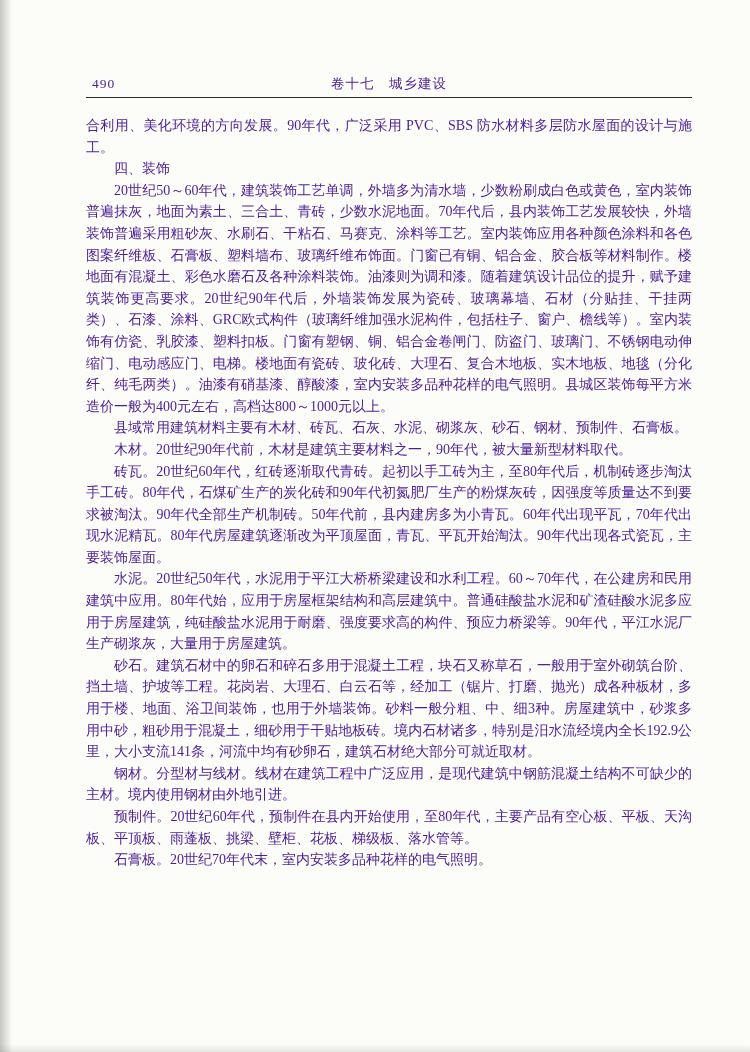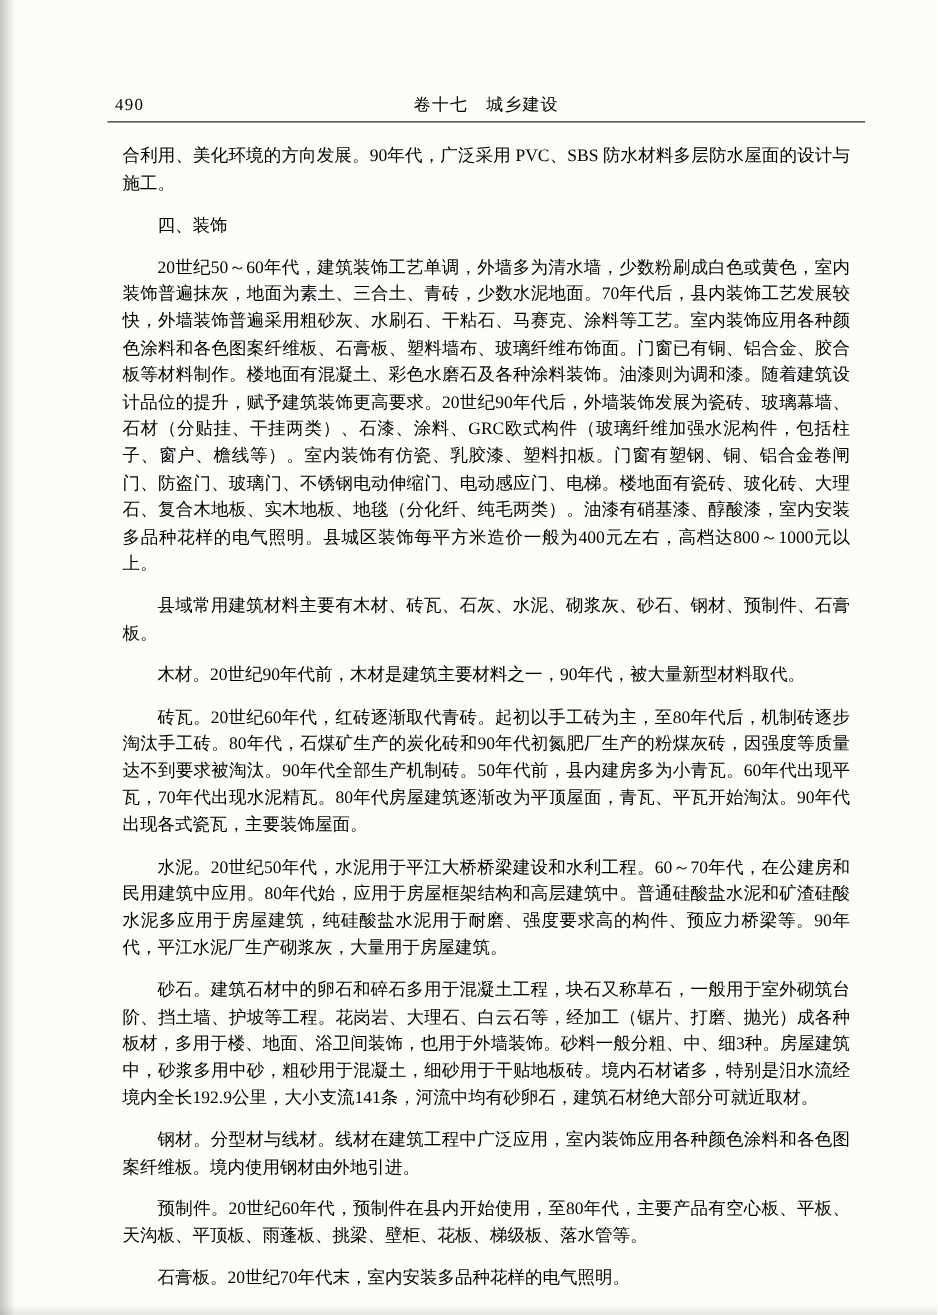--- a/index.html
+++ b/index.html
@@ -6,21 +6,21 @@
     margin: 0;
     padding: 0;
     background: #ffffff;
   }
   .page {
     position: relative;
     width: 750px;
     height: 1052px;
     box-sizing: border-box;
     background: #fcfcf9;
-    color: #000000;
+    color: #4c1d95;
     font-family: "Liberation Serif", "DejaVu Serif", serif;
     padding: 74px 58px 0 86px;
     overflow: hidden;
   }
   .scan-edge-left {
     position: absolute;
     left: 0; top: 0; bottom: 0;
     width: 12px;
     background: linear-gradient(90deg, rgba(70,70,64,0.30), rgba(70,70,64,0.0));
     pointer-events: none;
@@ -53,21 +53,21 @@
     border-bottom: 1.3px solid #2b2b28;
     margin-top: 4px;
   }
   .page-body {
     margin-top: 17px;
     font-size: 14px;
     line-height: 21.6px;
     text-align: justify;
   }
   .para {
-    margin: 12px;
+    margin: 0;
     text-indent: 2em;
   }
   .para.no-indent {
     text-indent: 0;
   }
   .para.subheading {
     font-weight: normal;
     font-family: "Liberation Sans", "DejaVu Sans", sans-serif;
   }
   .section-title {
@@ -97,17 +97,17 @@
     <p class="para no-indent">合利用、美化环境的方向发展。90年代，广泛采用 PVC、SBS 防水材料多层防水屋面的设计与施工。</p>
     <p class="para subheading">四、装饰</p>
     <p class="para">20世纪50～60年代，建筑装饰工艺单调，外墙多为清水墙，少数粉刷成白色或黄色，室内装饰普遍抹灰，地面为素土、三合土、青砖，少数水泥地面。70年代后，县内装饰工艺发展较快，外墙装饰普遍采用粗砂灰、水刷石、干粘石、马赛克、涂料等工艺。室内装饰应用各种颜色涂料和各色图案纤维板、石膏板、塑料墙布、玻璃纤维布饰面。门窗已有铜、铝合金、胶合板等材料制作。楼地面有混凝土、彩色水磨石及各种涂料装饰。油漆则为调和漆。随着建筑设计品位的提升，赋予建筑装饰更高要求。20世纪90年代后，外墙装饰发展为瓷砖、玻璃幕墙、石材（分贴挂、干挂两类）、石漆、涂料、GRC欧式构件（玻璃纤维加强水泥构件，包括柱子、窗户、檐线等）。室内装饰有仿瓷、乳胶漆、塑料扣板。门窗有塑钢、铜、铝合金卷闸门、防盗门、玻璃门、不锈钢电动伸缩门、电动感应门、电梯。楼地面有瓷砖、玻化砖、大理石、复合木地板、实木地板、地毯（分化纤、纯毛两类）。油漆有硝基漆、醇酸漆，室内安装多品种花样的电气照明。县城区装饰每平方米造价一般为400元左右，高档达800～1000元以上。</p>
 
 
     <p class="para">县域常用建筑材料主要有木材、砖瓦、石灰、水泥、砌浆灰、砂石、钢材、预制件、石膏板。</p>
     <p class="para">木材。20世纪90年代前，木材是建筑主要材料之一，90年代，被大量新型材料取代。</p>
     <p class="para">砖瓦。20世纪60年代，红砖逐渐取代青砖。起初以手工砖为主，至80年代后，机制砖逐步淘汰手工砖。80年代，石煤矿生产的炭化砖和90年代初氮肥厂生产的粉煤灰砖，因强度等质量达不到要求被淘汰。90年代全部生产机制砖。50年代前，县内建房多为小青瓦。60年代出现平瓦，70年代出现水泥精瓦。80年代房屋建筑逐渐改为平顶屋面，青瓦、平瓦开始淘汰。90年代出现各式瓷瓦，主要装饰屋面。</p>
     <p class="para">水泥。20世纪50年代，水泥用于平江大桥桥梁建设和水利工程。60～70年代，在公建房和民用建筑中应用。80年代始，应用于房屋框架结构和高层建筑中。普通硅酸盐水泥和矿渣硅酸水泥多应用于房屋建筑，纯硅酸盐水泥用于耐磨、强度要求高的构件、预应力桥梁等。90年代，平江水泥厂生产砌浆灰，大量用于房屋建筑。</p>
     <p class="para">砂石。建筑石材中的卵石和碎石多用于混凝土工程，块石又称草石，一般用于室外砌筑台阶、挡土墙、护坡等工程。花岗岩、大理石、白云石等，经加工（锯片、打磨、抛光）成各种板材，多用于楼、地面、浴卫间装饰，也用于外墙装饰。砂料一般分粗、中、细3种。房屋建筑中，砂浆多用中砂，粗砂用于混凝土，细砂用于干贴地板砖。境内石材诸多，特别是汨水流经境内全长192.9公里，大小支流141条，河流中均有砂卵石，建筑石材绝大部分可就近取材。</p>
-    <p class="para">钢材。分型材与线材。线材在建筑工程中广泛应用，室内装饰应用各种颜色涂料和各色图案纤维板。境内使用钢材由外地引进。</p>
+    <p class="para">钢材。分型材与线材。线材在建筑工程中广泛应用，是现代建筑中钢筋混凝土结构不可缺少的主材。境内使用钢材由外地引进。</p>
     <p class="para">预制件。20世纪60年代，预制件在县内开始使用，至80年代，主要产品有空心板、平板、天沟板、平顶板、雨蓬板、挑梁、壁柜、花板、梯级板、落水管等。</p>
     <p class="para">石膏板。20世纪70年代末，室内安装多品种花样的电气照明。</p>
   </main>
 </div>
 
 </body></html>

